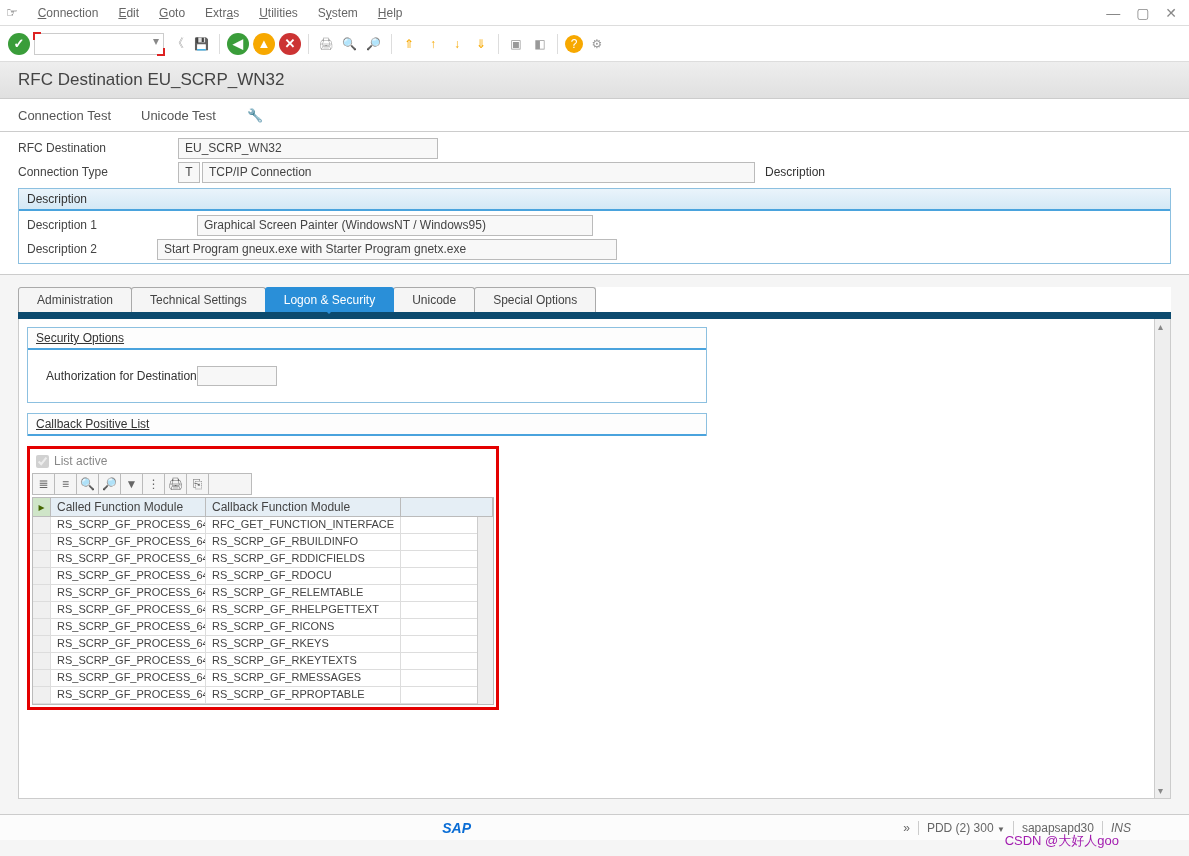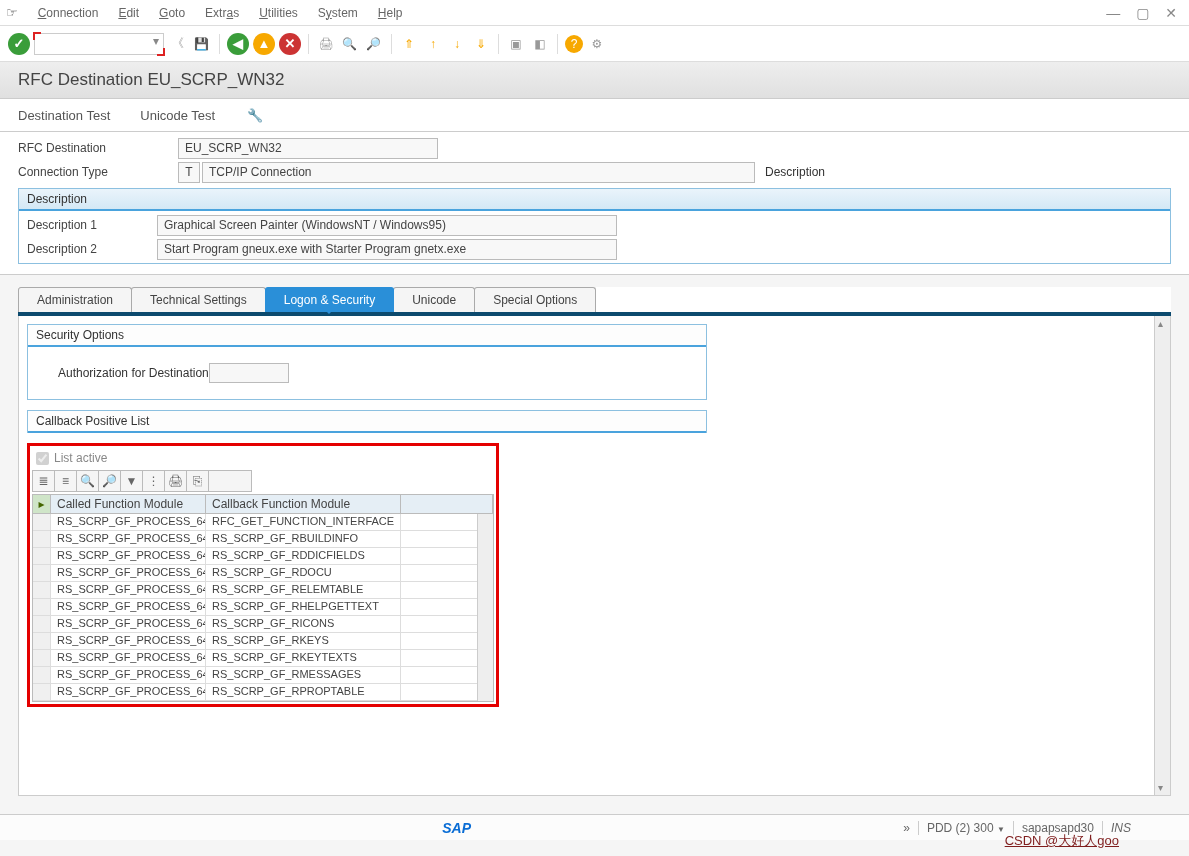--- a/index.html
+++ b/index.html
@@ -26,56 +26,56 @@
 .subtabs { background: #fff; padding: 6px 18px; display: flex; gap: 30px; border-bottom: 1px solid #ccc; align-items:center;}
 .subtabs span { color: #555; cursor:pointer; font-size:13px;}
 
 .form-area { background: #fff; padding: 4px 18px 10px; border-bottom: 1px solid #ccc; }
 .form-row { display: flex; align-items: center; height: 24px; }
 .form-label { width: 160px; color: #444; }
 .form-field { border: 1px solid #bbb; background: #f8f8f8; padding: 2px 6px; height: 21px; display:flex; align-items:center; font-size:12px; color:#444;}
 .group-box { border: 1px solid #8cc0e0; margin-top: 4px; }
 .group-title { background: linear-gradient(#eaf4fb,#d4e8f5); border-bottom: 2px solid #4aa3dd; padding: 3px 8px; color: #333; font-size: 12px;}
 
-.tab-strip { display: flex; background: #fff; margin: 12px 18px 0; border-bottom: 4px solid #0c4a6e;}
+.tab-strip { display: flex; background: #fff; margin: 12px 18px 0; border-bottom: 7px solid #0c4a6e;}
 .tab { padding: 5px 18px; border: 1px solid #aaa; border-bottom: none; margin-right: -1px; background: #f5f5f5; color: #444; cursor:pointer; font-size:12px; border-radius: 3px 3px 0 0;}
 .tab.active { background: #2a8fd8; color: #fff; border-color:#2a8fd8; position:relative;}
 .tab.active::after{content:"";position:absolute;bottom:-7px;left:50%;transform:translateX(-50%);border:5px solid transparent;border-top-color:#2a8fd8;}
 
 .content-pane { margin: 0 18px; background: #fff; border: 1px solid #ccc; border-top:none; padding: 8px; position:relative; height: 480px;}
 .scroll-right{position:absolute;right:0;top:0;bottom:0;width:16px;background:#eee;border-left:1px solid #ccc;}
 .scroll-right::before{content:"▴";position:absolute;top:2px;left:3px;color:#888;font-size:10px;}
 .scroll-right::after{content:"▾";position:absolute;bottom:2px;left:3px;color:#888;font-size:10px;}
 .sub-group{border:1px solid #8cc0e0;margin-bottom:10px;}
-.sub-title{border-bottom:2px solid #4aa3dd;padding:3px 8px;color:#333;font-size:12px;background:#fdfdfd;}
+.sub-title{border-bottom:2px solid #4aa3dd;padding:3px 8px;color:#333;font-size:12px;background:#fdfdfd;text-decoration:underline;}
 .inner-pad{padding:8px 14px;}
 .radio-row{display:flex;align-items:center;gap:40px;padding:6px 20px;}
 .btn-box{border:1px solid #bbb;background:#f7f7f7;padding:3px 12px;display:inline-flex;align-items:center;gap:6px;color:#999;}
-.auth-row{display:flex;align-items:center;padding:8px 4px;margin-left:12px;}
+.auth-row{display:flex;align-items:center;padding:8px 4px;}
 .auth-box{width:80px;height:20px;border:1px solid #bbb;background:#f7f7f7;}
 
 .redbox{border:3px solid #e40000;padding:2px;}
 .checkbox-row{display:flex;align-items:center;gap:5px;padding:3px 4px;color:#888;}
 .grid-toolbar{display:flex;gap:0;border:1px solid #bbb;background:#f5f5f5;height:22px;margin:2px 0;}
 .grid-tb-btn{width:22px;border-right:1px solid #bbb;display:flex;align-items:center;justify-content:center;color:#666;}
 .grid-table{border:1px solid #bbb;background:#fff;}
 .grid-header{display:flex;background:#e5eef5;border-bottom:1px solid #bbb;}
 .gh-sel{width:18px;border-right:1px solid #bbb;background:#cfe5c8;display:flex;align-items:center;justify-content:center;color:#460;}
 .gh-cell{padding:2px 6px;border-right:1px solid #bbb;color:#444;font-size:12px;}
 .gh1{width:155px;}.gh2{width:195px;}
 .grid-body{position:relative;}
 .grid-row{display:flex;height:17px;border-bottom:1px solid #ddd;}
 .gr-sel{width:18px;border-right:1px solid #ddd;background:#f0f0f0;}
 .gr-cell{padding:1px 6px;border-right:1px solid #ddd;color:#444;font-size:11px;white-space:nowrap;overflow:hidden;}
 .grid-scroll{position:absolute;right:0;top:0;bottom:0;width:16px;background:#eee;border-left:1px solid #ccc;}
 
 .statusbar{position:absolute;bottom:16px;left:0;right:0;height:26px;background:#fcfcfc;border-top:1px solid #ccc;display:flex;align-items:center;padding:0 10px;font-size:12px;color:#666;}
 .sap-logo{color:#0a6dd5;font-weight:bold;font-style:italic;margin:0 auto;font-size:14px;}
 .status-right{display:flex;align-items:center;gap:8px;}
-.watermark{color:#7f1d1d;position:absolute;right:70px;bottom:6px;font-size:13px;text-decoration:underline;}
+.watermark{color:#a21caf;position:absolute;right:70px;bottom:6px;font-size:13px;}
 </style>
 </head>
 <body>
 
 <div class="menubar">
   <span class="share">☞</span>
   <span class="menu-item"><u>C</u><span>onnection</span></span>
   <span class="menu-item"><u>E</u><span>dit</span></span>
   <span class="menu-item"><u>G</u><span>oto</span></span>
   <span class="menu-item">Extr<u>a</u>s</span>
@@ -109,42 +109,42 @@
   <span class="ico">▣</span>
   <span class="ico">◧</span>
   <div class="divider"></div>
   <span class="ico active" style="background:#f7a800;border-radius:50%;color:#fff;width:18px;height:18px;">?</span>
   <span class="ico">⚙</span>
 </div>
 
 <div class="page-title">RFC Destination EU_SCRP_WN32</div>
 
 <div class="subtabs">
-  <span>Destination Test</span>
+  <span>Connection Test</span>
   <span>Unicode Test</span>
   <span class="ico">🔧</span>
 </div>
 
 <div class="form-area">
   <div class="form-row">
     <div class="form-label">RFC Destination</div>
     <div class="form-field" style="width:260px;">EU_SCRP_WN32</div>
   </div>
   <div class="form-row">
     <div class="form-label">Connection Type</div>
     <div class="form-field" style="width:22px;justify-content:center;">T</div>
     <div class="form-field" style="width:553px;margin-left:2px;">TCP/IP Connection</div>
     <div style="margin-left:10px;">Description</div>
   </div>
   <div class="group-box">
     <div class="group-title">Description</div>
     <div style="padding:2px 8px;">
       <div class="form-row">
         <div class="form-label" style="width:130px;">Description 1</div>
-        <div class="form-field" style="width:460px;">Graphical Screen Painter (WindowsNT / Windows95)</div>
+        <div class="form-field" style="width:396px;margin-left:40px;">Graphical Screen Painter (WindowsNT / Windows95)</div>
       </div>
       <div class="form-row">
         <div class="form-label" style="width:130px;">Description 2</div>
         <div class="form-field" style="width:460px;">Start Program gneux.exe with Starter Program gnetx.exe</div>
       </div>
     </div>
   </div>
 </div>
 
 <div class="tab-strip" id="tabstrip">

